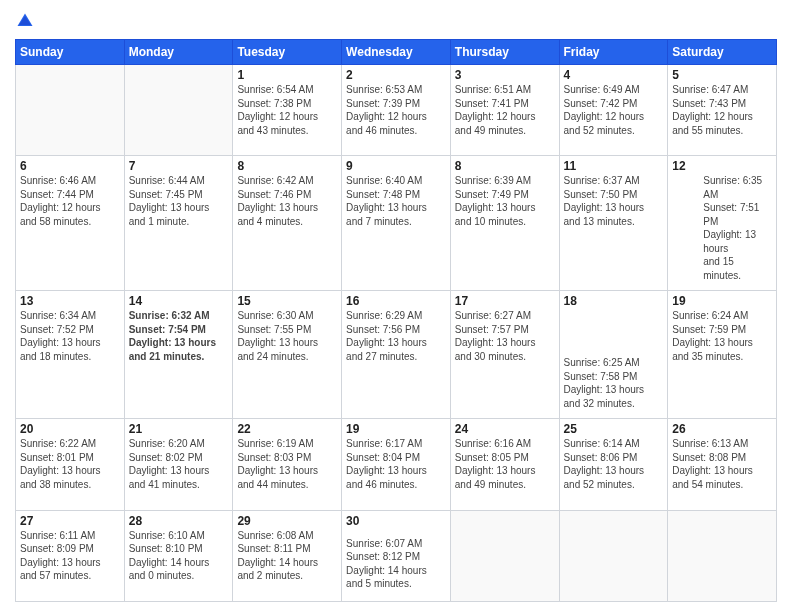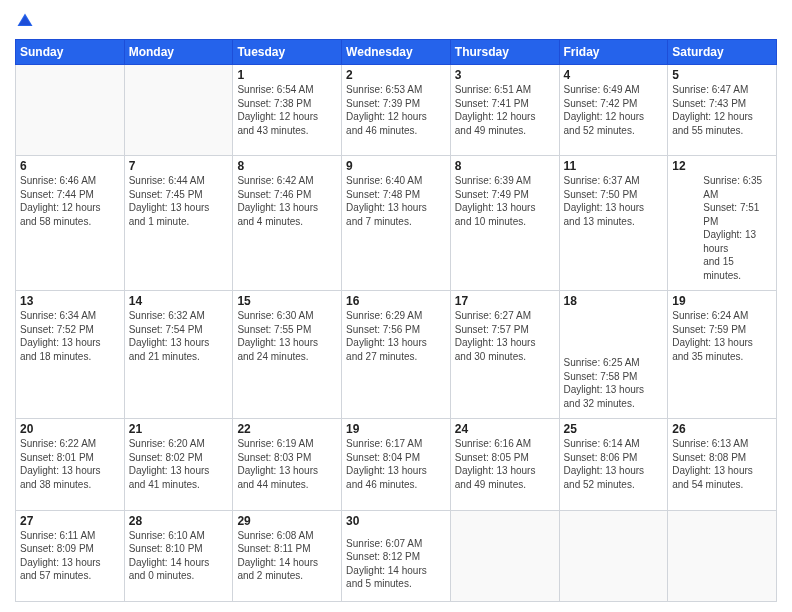--- a/index.html
+++ b/index.html
@@ -226,21 +226,21 @@
         <tr>
           <td>
             <span class="day-number">13</span>
             <div class="day-info" style="white-space: pre-line;">Sunrise: 6:34 AM
 Sunset: 7:52 PM
 Daylight: 13 hours
 and 18 minutes.</div>
           </td>
           <td>
             <span class="day-number">14</span>
-            <div class="day-info" style="white-space: pre-line;">Sunrise: 6:32 AM
+            <div class="day-info" style="white-space: pre-line; font-weight: bold;">Sunrise: 6:32 AM
 Sunset: 7:54 PM
 Daylight: 13 hours
 and 21 minutes.</div>
           </td>
           <td>
             <span class="day-number">15</span>
             <div class="day-info" style="white-space: pre-line;">Sunrise: 6:30 AM
 Sunset: 7:55 PM
 Daylight: 13 hours
 and 24 minutes.</div>

